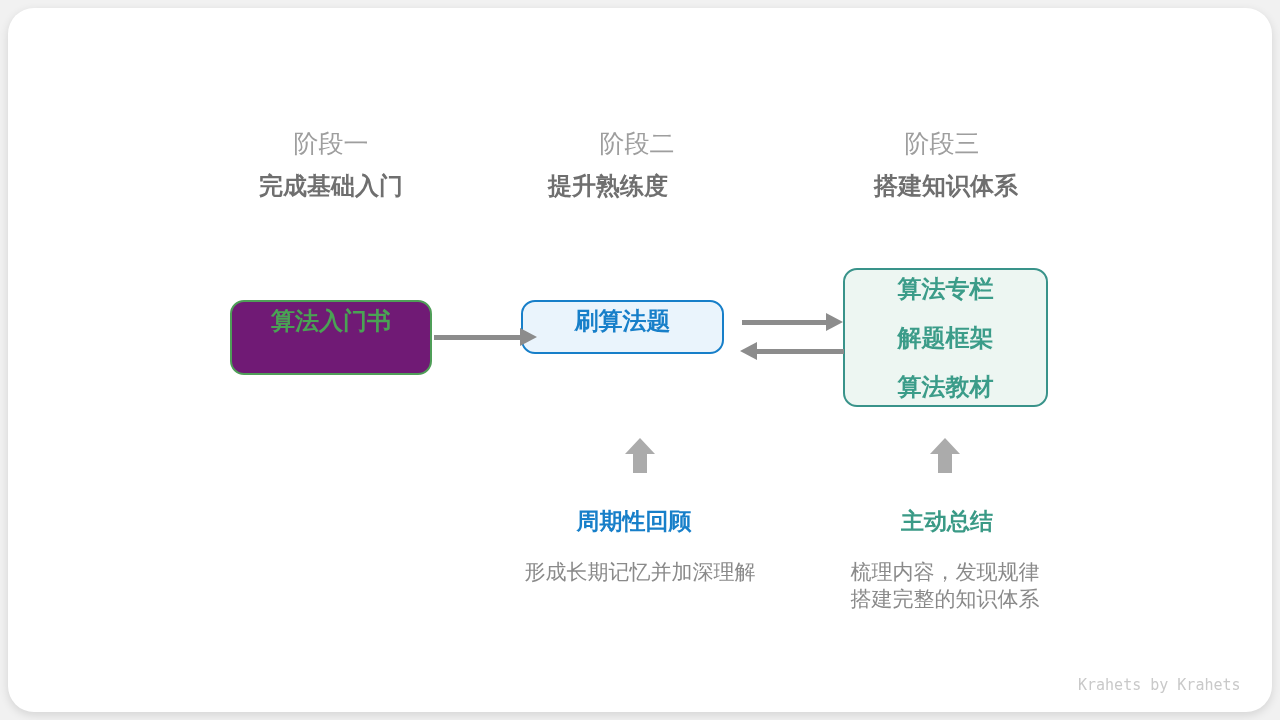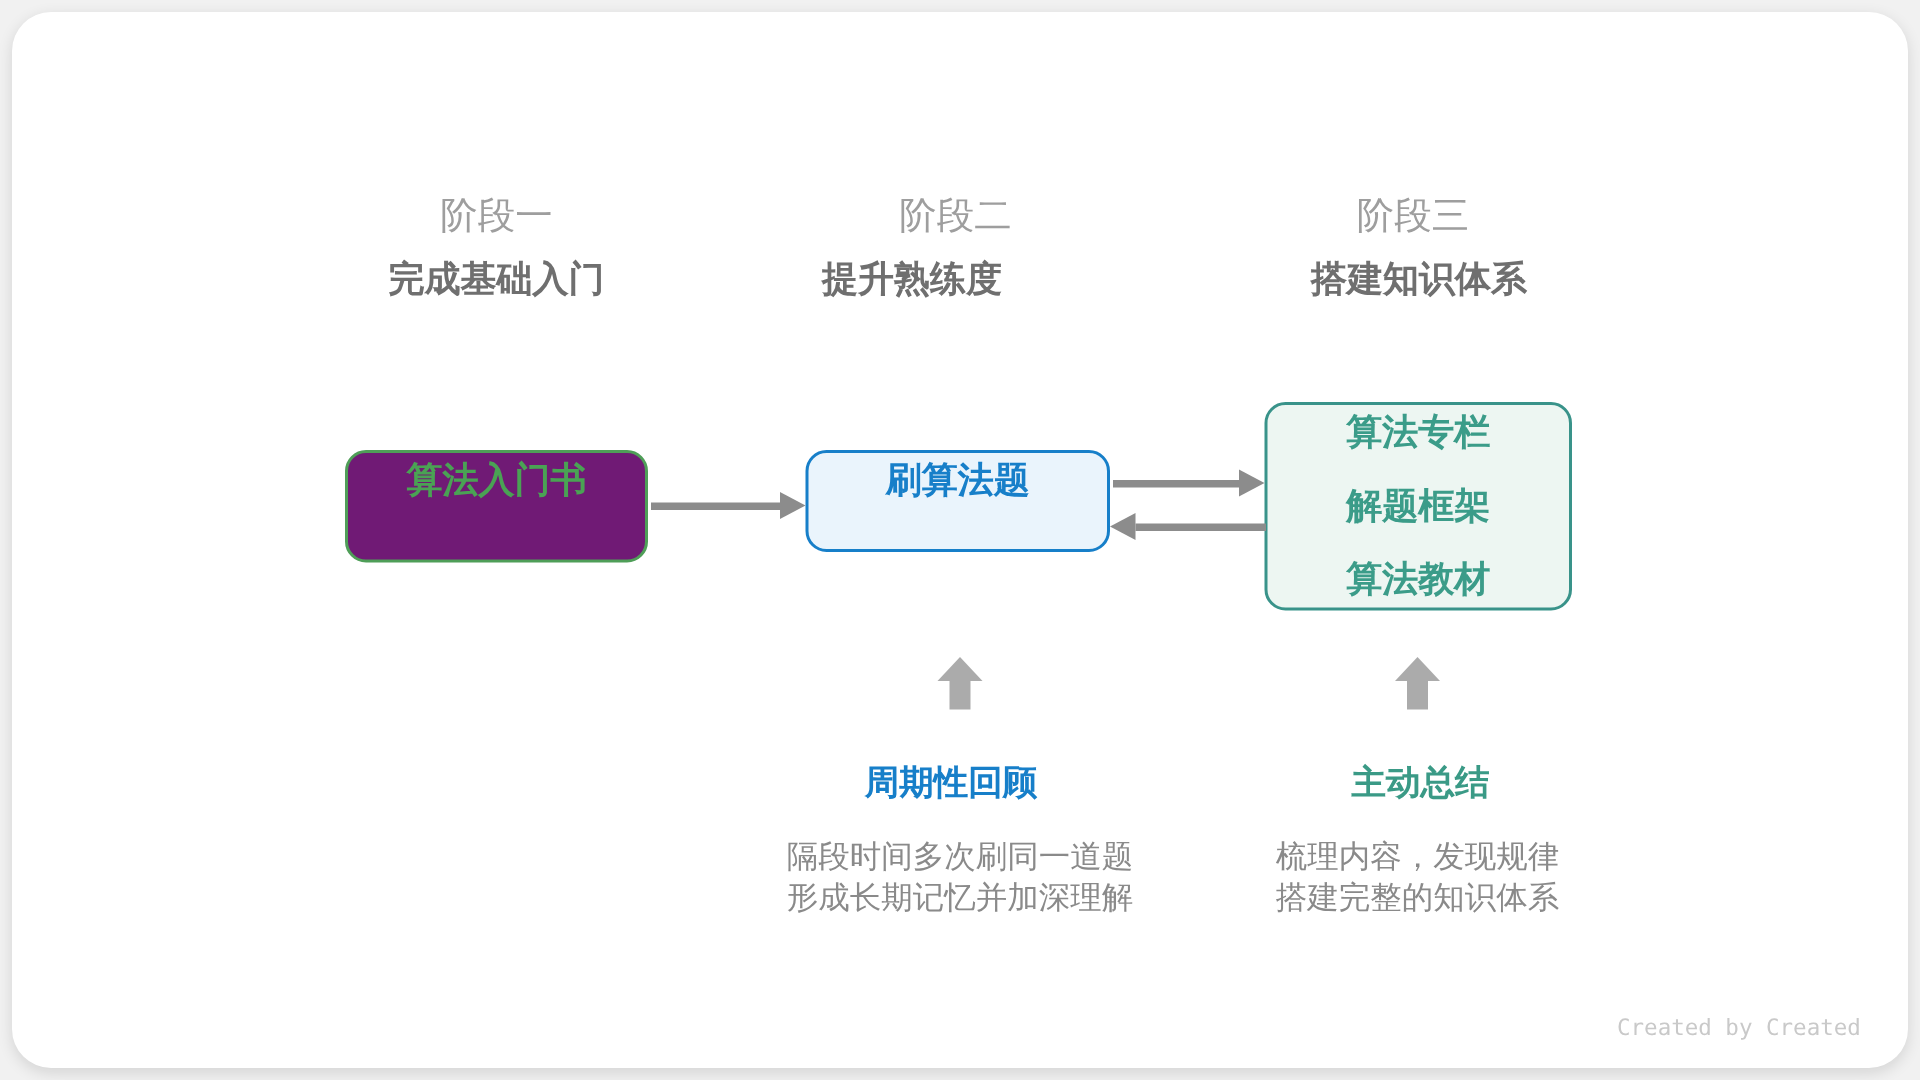--- a/index.html
+++ b/index.html
@@ -64,21 +64,21 @@
 <div class="abs cx stage-label" style="left:637px; top:127px;">阶段二</div>
 <div class="abs cx stage-subtitle" style="left:608px; top:170px;">提升熟练度</div>
 
 <div class="abs cx stage-label" style="left:942px; top:127px;">阶段三</div>
 <div class="abs cx stage-subtitle" style="left:946px; top:170px;">搭建知识体系</div>
 
 <div class="node green" style="left:230px; top:300px; width:202px; height:75px;">
   <div class="line">算法入门书</div>
 </div>
 
-<div class="node blue" style="left:537px; top:300px; width:203px; height:68px;">
+<div class="node blue" style="left:521px; top:300px; width:203px; height:54px;">
   <div class="line">刷算法题</div>
 </div>
 
 <div class="node teal" style="left:843px; top:268px; width:205px; height:139px;">
   <div class="line">算法专栏</div>
   <div class="line">解题框架</div>
   <div class="line">算法教材</div>
 </div>
 
 <div>
@@ -101,23 +101,22 @@
   <div class="up-tail" style="left:633px; top:454px;"></div>
 </div>
 
 <div>
   <div class="up-head" style="left:930px; top:438px;"></div>
   <div class="up-tail" style="left:938px; top:454px;"></div>
 </div>
 
 <div class="abs cx ann-title blue" style="left:634px; top:506px;">周期性回顾</div>
 <div class="abs cx ann-desc" style="left:640px; top:558px;">
-  <div>隔段时间多次刷同一道题</div>
   <div>形成长期记忆并加深理解</div>
 </div>
 
 <div class="abs cx ann-title teal" style="left:947px; top:506px;">主动总结</div>
 <div class="abs cx ann-desc" style="left:945px; top:558px;">
   <div>梳理内容，发现规律</div>
   <div>搭建完整的知识体系</div>
 </div>
 
-<div class="abs credit" style="left:1078px; top:676px;">Created by Created</div>
+<div class="abs credit" style="left:1078px; top:676px;">Krahets by Krahets</div>
 
 </body></html>

